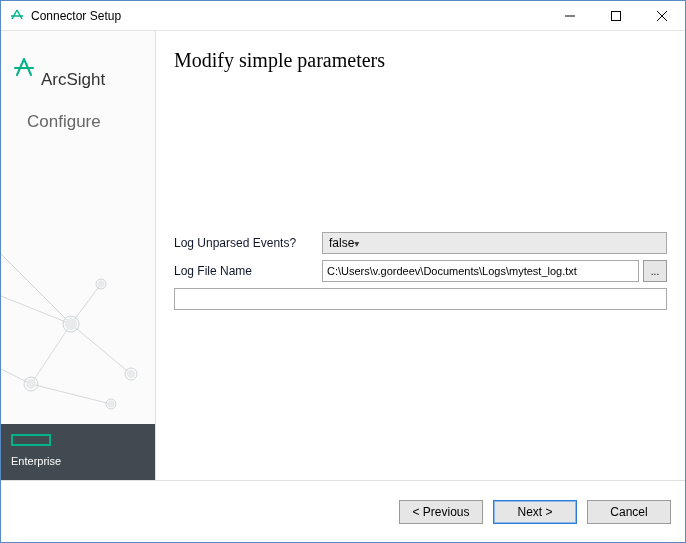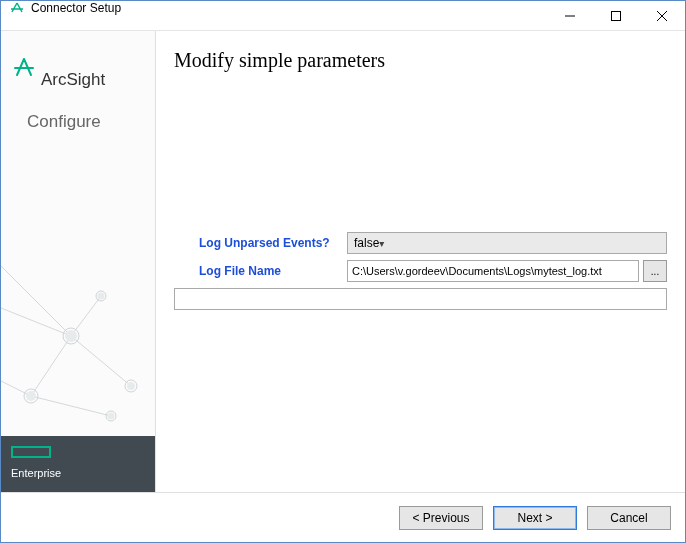--- a/index.html
+++ b/index.html
@@ -14,20 +14,21 @@
     height: 543px;
     background: #fff;
     border: 1px solid #5a8ac6;
     display: flex;
     flex-direction: column;
     position: relative;
   }
   .titlebar {
     height: 30px;
     display: flex;
+    align-items: center;
     padding-left: 8px;
     border-bottom: 1px solid #e5e5e5;
   }
   .titlebar-icon {
     width: 16px; height: 16px;
     margin-right: 6px;
     display: inline-flex; align-items: center; justify-content: center;
   }
   .titlebar-title { font-size: 12px; color: #000; }
   .win-controls { margin-left: auto; display: flex; }
@@ -103,24 +104,23 @@
     margin-bottom: 160px;
   }
   .form { display: flex; flex-direction: column; gap: 6px; }
   .form-row {
     display: flex;
     align-items: center;
     gap: 8px;
   }
   .form-label {
     width: 140px;
-    font-weight: bold;
-    font-size: 12px;
-    color: #1d4ed8;
-    margin-left: 25px;
+    font-weight: normal;
+    font-size: 12px;
+    color: #0f172a;
   }
   .field-wrap {
     flex: 1;
     display: flex;
     align-items: center;
     gap: 4px;
   }
   .select {
     flex: 1;
     height: 22px;
@@ -143,21 +143,21 @@
   .browse-btn {
     width: 24px; height: 22px;
     border: 1px solid #9a9a9a;
     background: #e6e6e6;
     font-size: 10px;
     display: flex; align-items: center; justify-content: center;
     cursor: pointer;
   }
 
   .footer {
-    height: 50px;
+    height: 62px;
     border-top: 1px solid #e0e0e0;
     display: flex;
     align-items: center;
     justify-content: flex-end;
     gap: 10px;
     padding: 0 14px;
   }
   .btn {
     width: 84px;
     height: 24px;

